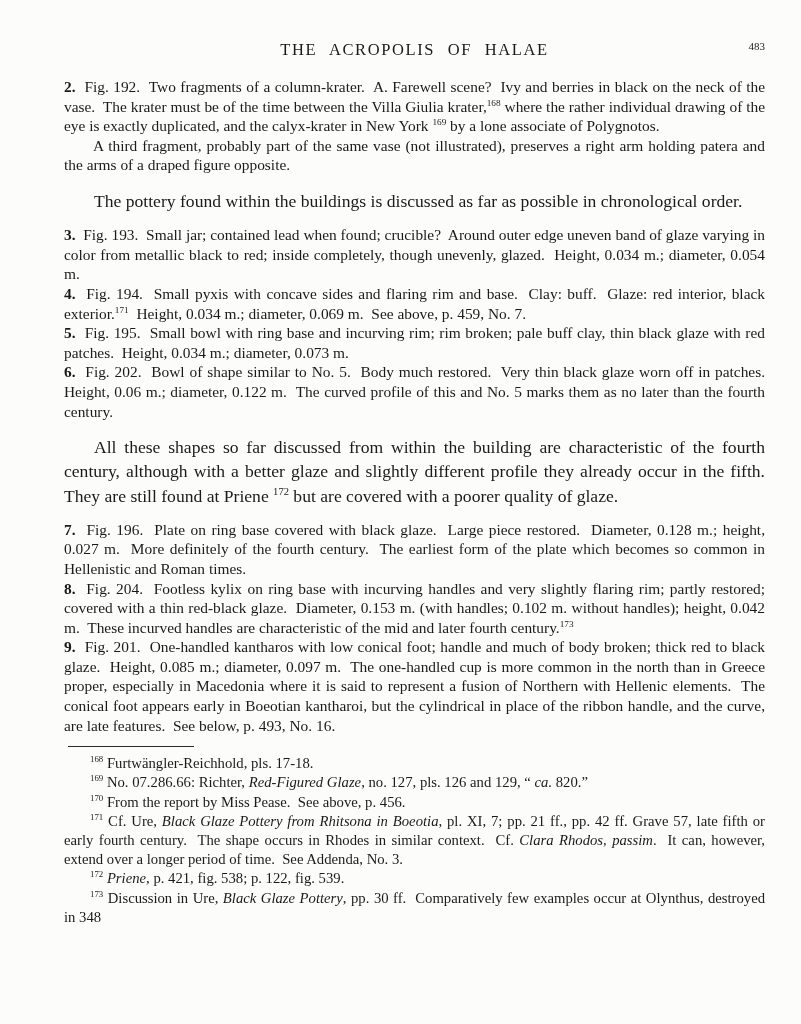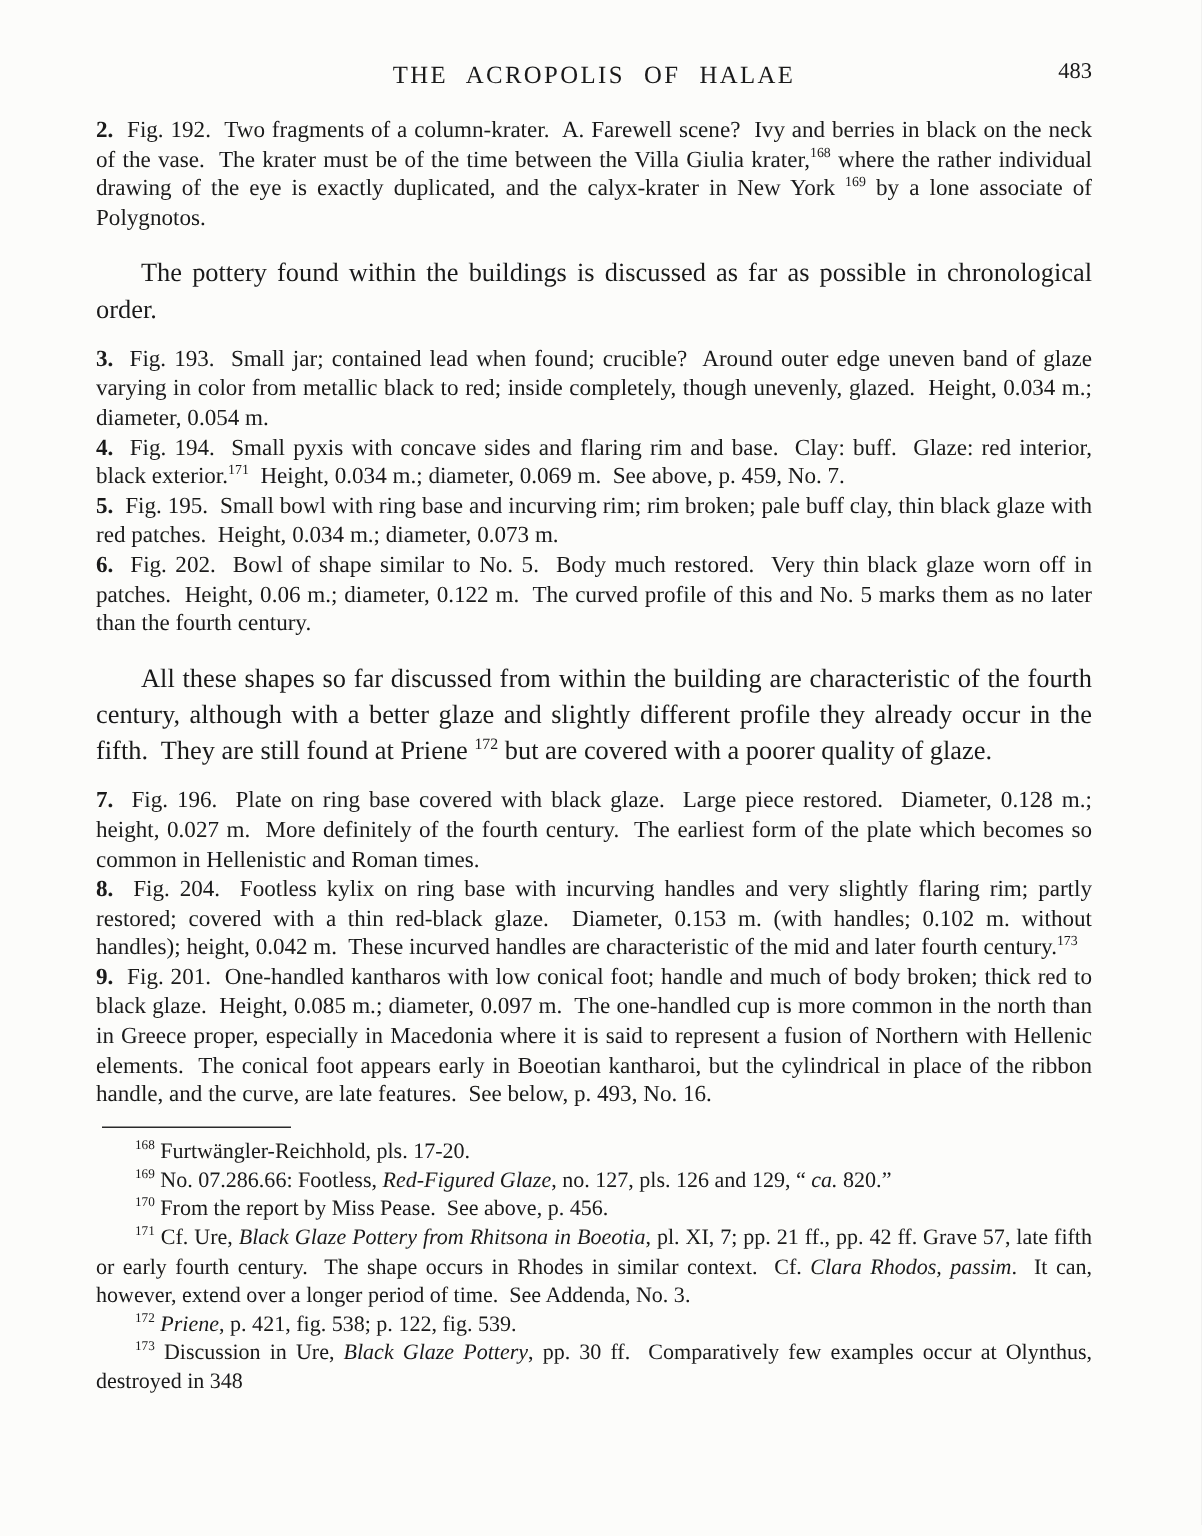--- a/index.html
+++ b/index.html
@@ -9,42 +9,42 @@
   * { box-sizing: border-box; }
   html, body { margin: 0; padding: 0; background: #e9e9e7; }
   .page {
     position: relative;
     width: 801px;
     height: 1024px;
     margin: 0 auto;
     background: var(--paper);
     color: var(--ink);
     font-family: "Liberation Serif", "DejaVu Serif", serif;
-    padding: 40px 73px 0 64px;
+    padding: 40px 36px 0 64px;
     overflow: hidden;
   }
   
   .page-header {
     position: relative;
     height: 24px;
     margin-bottom: 13px;
   }
   .page-header h1 {
     margin: 0;
     font-size: 16.5px;
     font-weight: normal;
     text-align: center;
     letter-spacing: 1.6px;
     word-spacing: 7px;
   }
   .page-header .page-number {
     position: absolute;
     right: 0;
     top: 0;
-    font-size: 15px;
+    font-size: 11px;
     margin-left: 31px;
   }
   
   .page-body p, .footnotes p {
     white-space: pre-wrap;
     text-align: justify;
     margin: 0;
   }
   p.entry {
     font-size: 15.4px;
@@ -88,34 +88,35 @@
 <body>
 
 <div class="page">
   <header class="page-header">
     <h1>THE ACROPOLIS OF HALAE</h1>
     <span class="page-number">483</span>
   </header>
 
   <main class="page-body">
       <p class="entry"><span class="b">2.</span><span>  Fig. 192.  Two fragments of a column-krater.  A. Farewell scene?  Ivy and berries in black on the neck of the vase.  The krater must be of the time between the Villa Giulia krater,</span><span class="sup">168</span><span> where the rather individual drawing of the eye is exactly duplicated, and the calyx-krater in New York </span><span class="sup">169</span><span> by a lone associate of Polygnotos.</span></p>
+      <p class="cont"><span>A third fragment, probably part of the same vase (not illustrated), preserves a right arm holding patera and the arms of a draped figure opposite.</span></p>
       <p class="lead"><span>The pottery found within the buildings is discussed as far as possible in chronological order.</span></p>
       <p class="entry"><span class="b">3.</span><span>  Fig. 193.  Small jar; contained lead when found; crucible?  Around outer edge uneven band of glaze varying in color from metallic black to red; inside completely, though unevenly, glazed.  Height, 0.034 m.; diameter, 0.054 m.</span></p>
       <p class="entry"><span class="b">4.</span><span>  Fig. 194.  Small pyxis with concave sides and flaring rim and base.  Clay: buff.  Glaze: red interior, black exterior.</span><span class="sup">171</span><span>  Height, 0.034 m.; diameter, 0.069 m.  See above, p. 459, No. 7.</span></p>
       <p class="entry"><span class="b">5.</span><span>  Fig. 195.  Small bowl with ring base and incurving rim; rim broken; pale buff clay, thin black glaze with red patches.  Height, 0.034 m.; diameter, 0.073 m.</span></p>
       <p class="entry"><span class="b">6.</span><span>  Fig. 202.  Bowl of shape similar to No. 5.  Body much restored.  Very thin black glaze worn off in patches.  Height, 0.06 m.; diameter, 0.122 m.  The curved profile of this and No. 5 marks them as no later than the fourth century.</span></p>
       <p class="lead"><span>All these shapes so far discussed from within the building are characteristic of the fourth century, although with a better glaze and slightly different profile they already occur in the fifth.  They are still found at Priene </span><span class="sup">172</span><span> but are covered with a poorer quality of glaze.</span></p>
       <p class="entry"><span class="b">7.</span><span>  Fig. 196.  Plate on ring base covered with black glaze.  Large piece restored.  Diameter, 0.128 m.; height, 0.027 m.  More definitely of the fourth century.  The earliest form of the plate which becomes so common in Hellenistic and Roman times.</span></p>
       <p class="entry"><span class="b">8.</span><span>  Fig. 204.  Footless kylix on ring base with incurving handles and very slightly flaring rim; partly restored; covered with a thin red-black glaze.  Diameter, 0.153 m. (with handles; 0.102 m. without handles); height, 0.042 m.  These incurved handles are characteristic of the mid and later fourth century.</span><span class="sup">173</span></p>
       <p class="entry"><span class="b">9.</span><span>  Fig. 201.  One-handled kantharos with low conical foot; handle and much of body broken; thick red to black glaze.  Height, 0.085 m.; diameter, 0.097 m.  The one-handled cup is more common in the north than in Greece proper, especially in Macedonia where it is said to represent a fusion of Northern with Hellenic elements.  The conical foot appears early in Boeotian kantharoi, but the cylindrical in place of the ribbon handle, and the curve, are late features.  See below, p. 493, No. 16.</span></p>
     </main>
 
   <hr class="footnote-rule">
 
   <section class="footnotes">
-      <p class="footnote"><span class="sup">168</span><span> Furtwängler-Reichhold, pls. 17-20.</span></p>
-      <p class="footnote"><span class="sup">169</span><span> No. 07.286.66: Footless, </span><span class="i">Red-Figured Glaze</span><span>, no. 127, pls. 126 and 129, “ </span><span class="i">ca.</span><span> 820.”</span></p>
+      <p class="footnote"><span class="sup">168</span><span> Furtwängler-Reichhold, pls. 17-18.</span></p>
+      <p class="footnote"><span class="sup">169</span><span> No. 07.286.66: Richter, </span><span class="i">Red-Figured Glaze</span><span>, no. 127, pls. 126 and 129, “ </span><span class="i">ca.</span><span> 820.”</span></p>
       <p class="footnote"><span class="sup">170</span><span> From the report by Miss Pease.  See above, p. 456.</span></p>
       <p class="footnote"><span class="sup">171</span><span> Cf. Ure, </span><span class="i">Black Glaze Pottery from Rhitsona in Boeotia</span><span>, pl. XI, 7; pp. 21 ff., pp. 42 ff. Grave 57, late fifth or early fourth century.  The shape occurs in Rhodes in similar context.  Cf. </span><span class="i">Clara Rhodos, passim</span><span>.  It can, however, extend over a longer period of time.  See Addenda, No. 3.</span></p>
       <p class="footnote"><span class="sup">172</span><span> </span><span class="i">Priene</span><span>, p. 421, fig. 538; p. 122, fig. 539.</span></p>
       <p class="footnote"><span class="sup">173</span><span> Discussion in Ure, </span><span class="i">Black Glaze Pottery</span><span>, pp. 30 ff.  Comparatively few examples occur at Olynthus, destroyed in 348 </span></p>
     </section>
 </div>
 
 </body></html>

